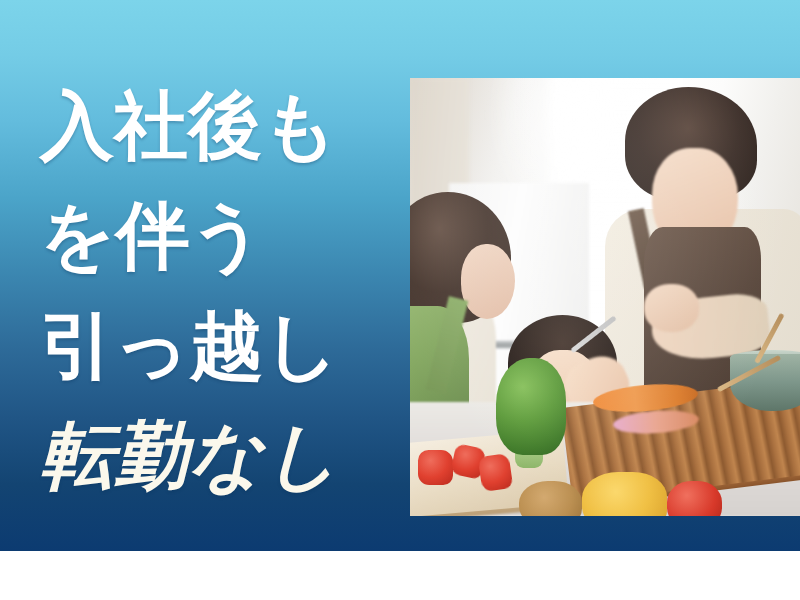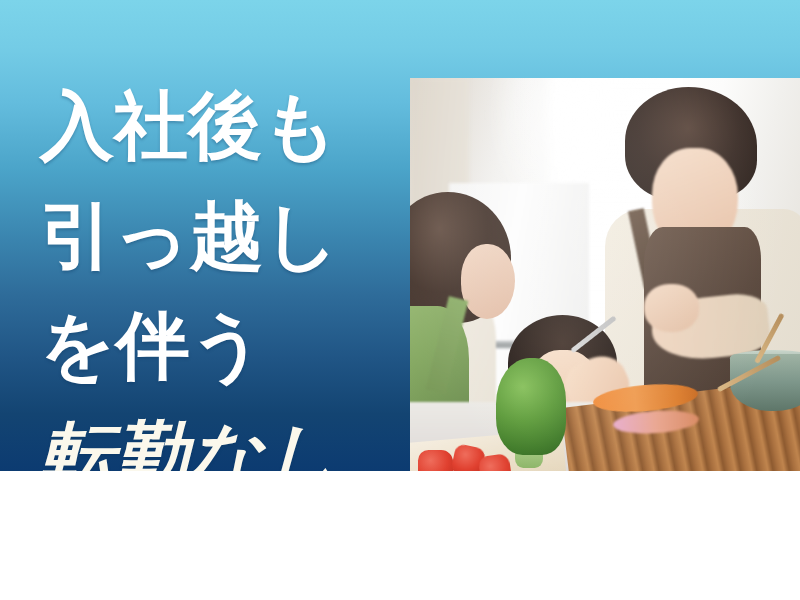--- a/index.html
+++ b/index.html
@@ -7,21 +7,21 @@
     padding: 0;
     background: #ffffff;
   }
   body {
     font-family: "Liberation Sans", sans-serif;
   }
 
   .banner {
     position: relative;
     width: 800px;
-    height: 471px;
+    height: 551px;
     overflow: hidden;
     background: linear-gradient(180deg,
         #7cd4ea 0%,
         #74cce6 10%,
         #63bcdd 22%,
         #4ba4c9 36%,
         #3b86b0 50%,
         #2e6b99 63%,
         #205585 76%,
         #134472 88%,
@@ -341,22 +341,22 @@
     pointer-events: none;
   }
 </style>
 </head>
 <body>
 
 <div class="banner">
 
   <div class="headline">
     <span class="headline-line">入社後も</span>
+    <span class="headline-line">を伴う</span>
     <span class="headline-line">引っ越し</span>
-    <span class="headline-line">を伴う</span>
     <span class="headline-line warm">転勤なし</span>
   </div>
 
   <div class="photo">
     <div class="photo-inner">
 
       <div class="bg-wall"></div>
       <div class="bg-cabinet"></div>
       <div class="bg-window"></div>
       <div class="bg-glow"></div>

